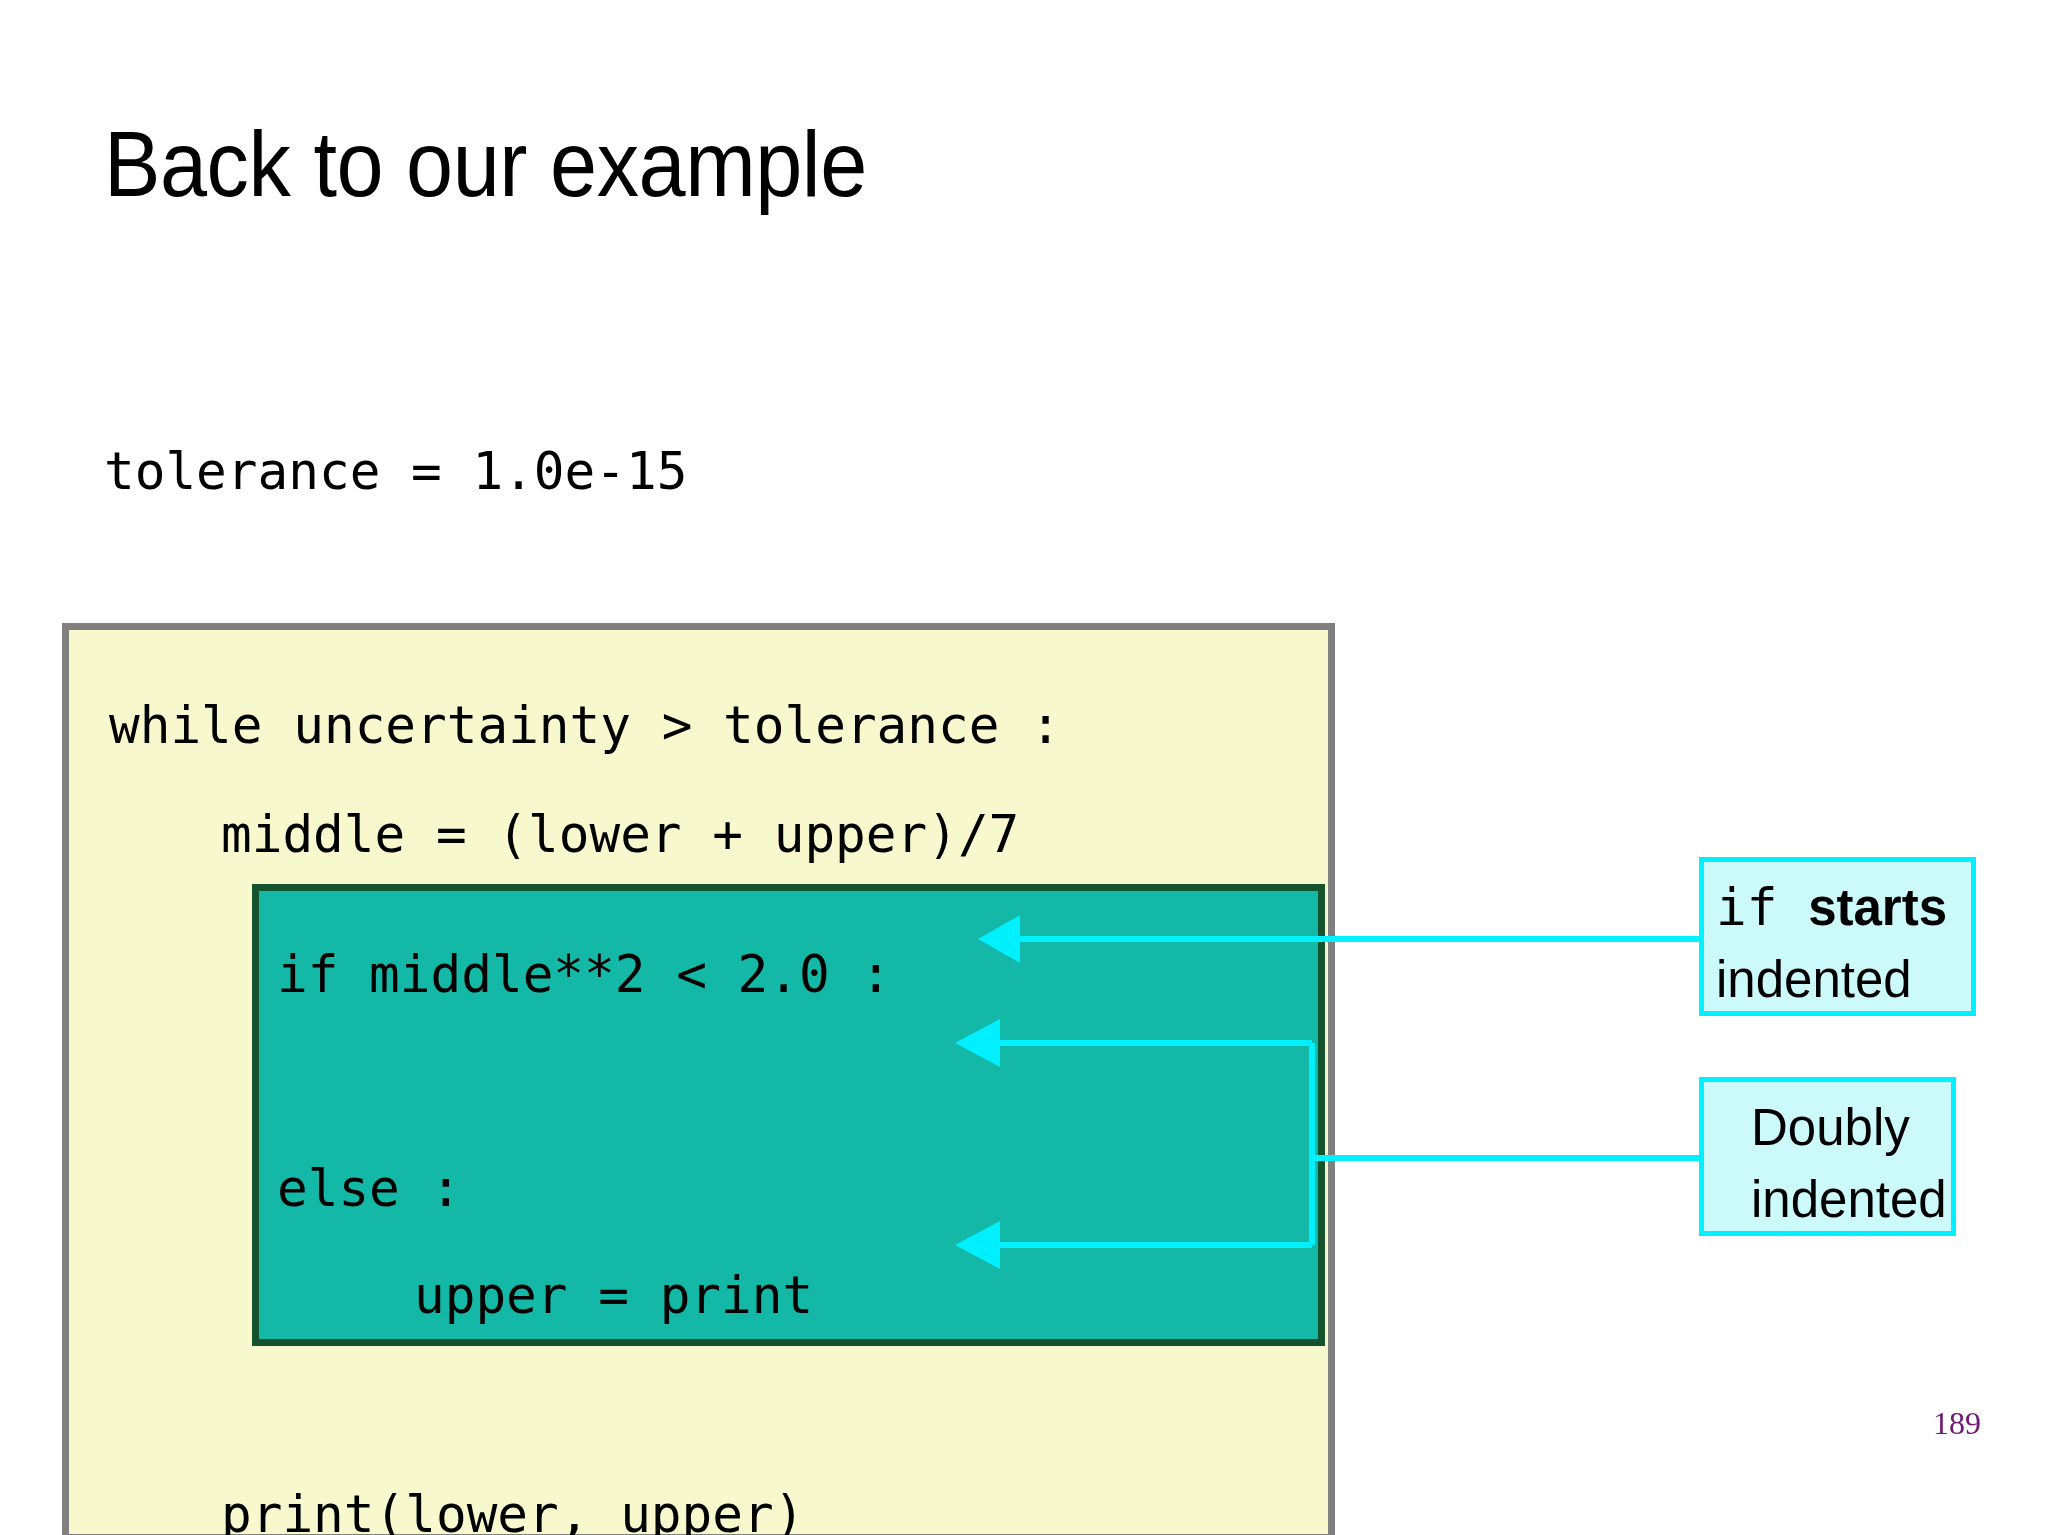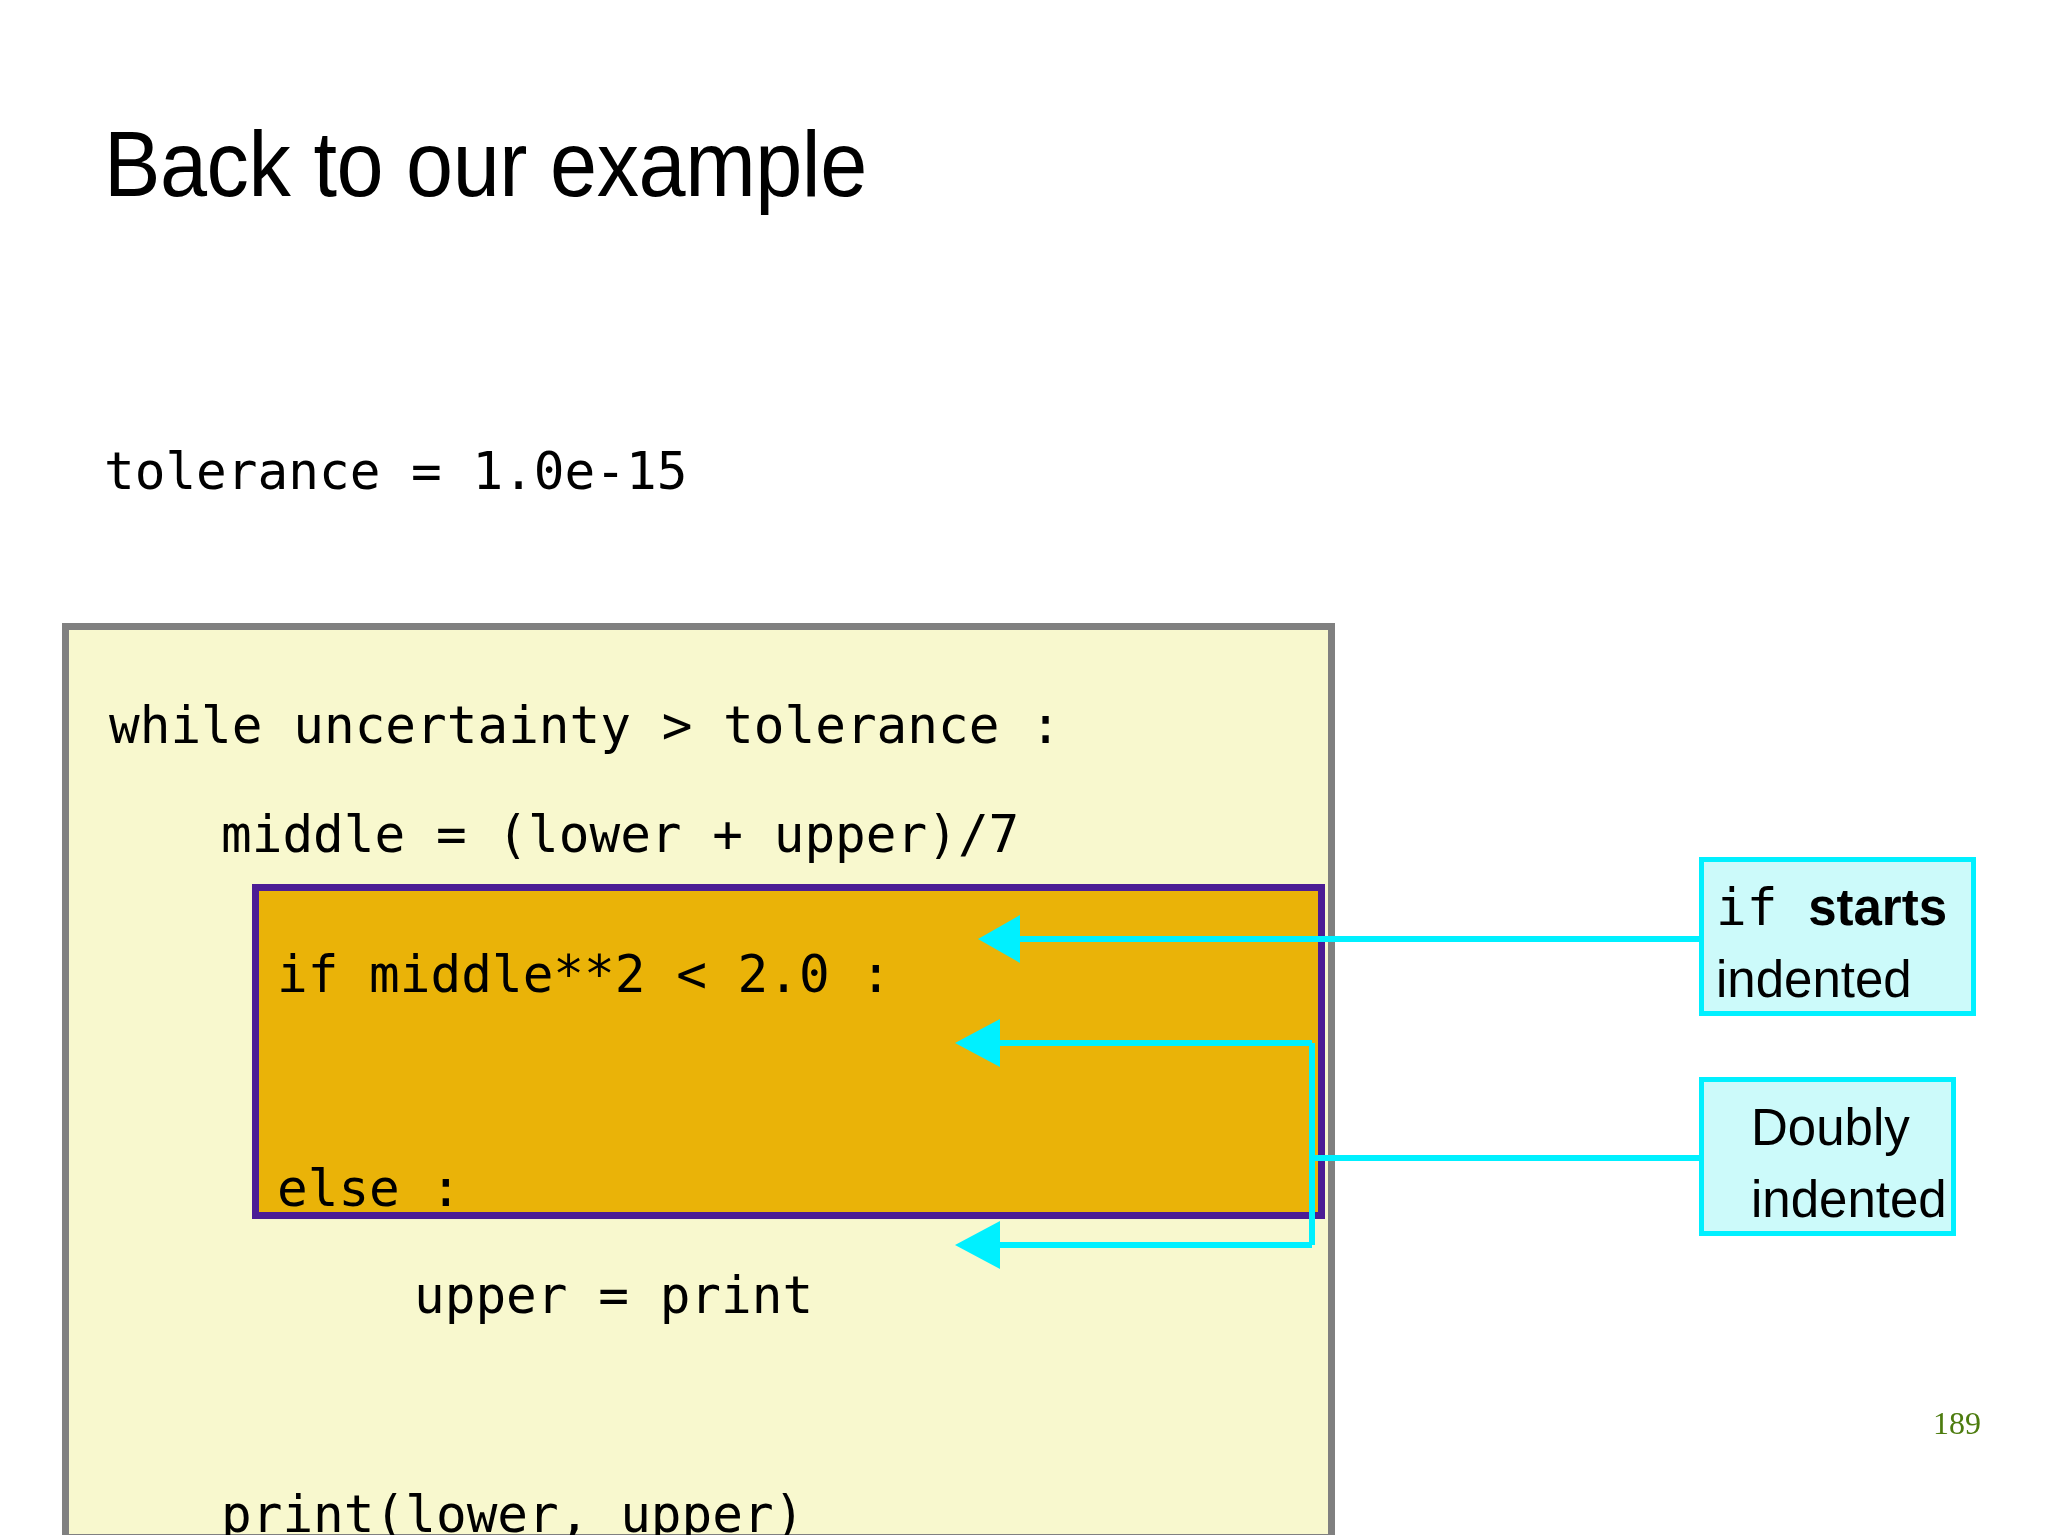--- a/index.html
+++ b/index.html
@@ -78,23 +78,23 @@
     top: 705px;
   }
   #tail-lines .code-line { display: block; }
 
   
   #cyan-box {
     position: absolute;
     left: 183px;
     top: 254px;
     width: 1073px;
-    height: 335px;
-    background: #eab308;
-    border: 7px solid #4c1d95;
+    height: 462px;
+    background: #14b8a6;
+    border: 7px solid #14532d;
     box-sizing: border-box;
   }
   #cyan-box .if-line    { position: absolute; left: 18px;  top: 48px; }
   #cyan-box .lower-line { position: absolute; left: 155px; top: 155px; }
   #cyan-box .else-line  { position: absolute; left: 18px;  top: 262px; }
   #cyan-box .upper-line { position: absolute; left: 155px; top: 369px; }
 
   
   .callout {
     position: absolute;
@@ -137,21 +137,21 @@
     pointer-events: none;
   }
 
   
   #page-number {
     position: absolute;
     left: 1933px;
     top: 1405px;
     font-family: "Liberation Serif", "DejaVu Serif", serif;
     font-size: 32px;
-    color: #4d7c0f;
+    color: #701a75;
   }
 </style>
 </head>
 <body>
 
 <div id="slide">
 
   <div id="title">Back to our example</div>
 
   <div id="preamble" class="code">

